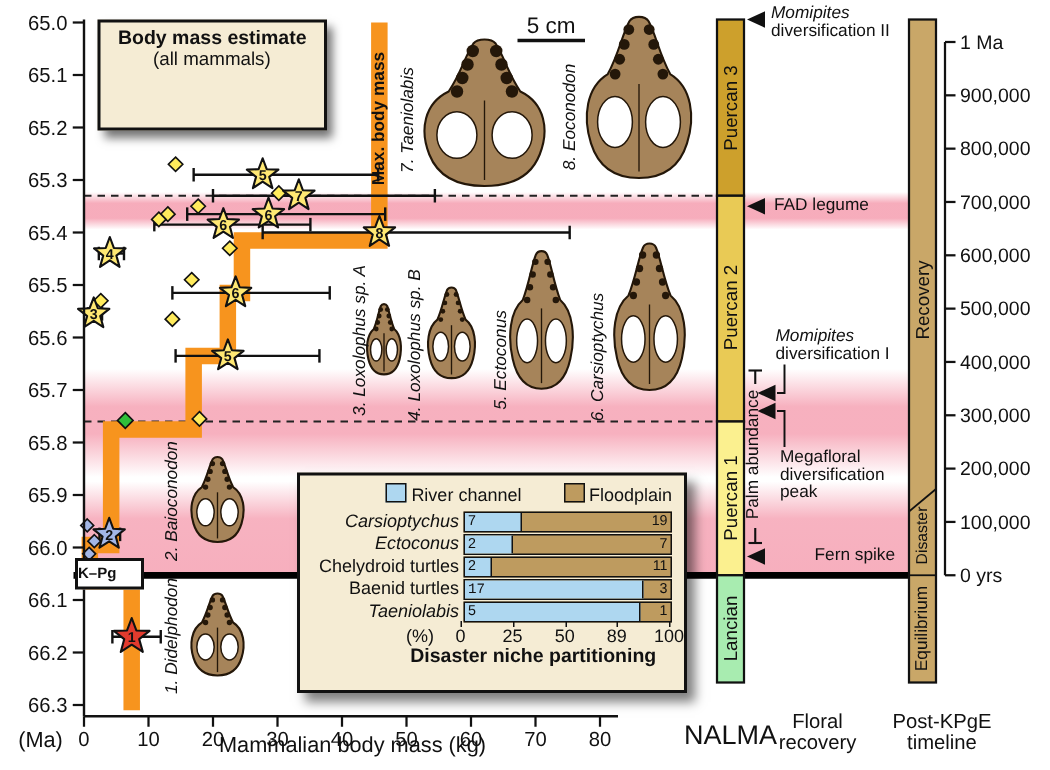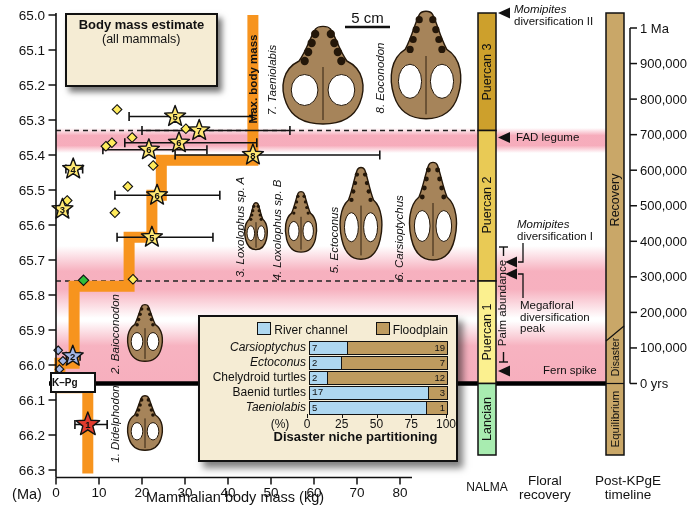--- a/index.html
+++ b/index.html
@@ -348,21 +348,21 @@
     <div>diversification I</div>
   </div>
   <div class="lbl ann rot" style="left:503px;top:303px;font-size:11.5px;">Palm abundance</div>
   <div class="lbl ann" style="left:520px;top:300px;">
     <div>Megafloral</div>
     <div>diversification</div>
     <div>peak</div>
   </div>
   <div class="lbl ann" style="left:516px;top:365px;padding-left:27px;">Fern spike</div>
 
-  <div class="lbl" style="left:455px;top:480px;width:64px;text-align:center;font-size:12px;">NALMA</div>
+  <div class="lbl" style="left:455px;top:480px;width:64px;text-align:center;font-size:18px;">NALMA</div>
   <div class="lbl" style="left:503px;top:474px;width:84px;text-align:center;font-size:13.5px;line-height:14px;">
     <div>Floral</div>
     <div>recovery</div>
   </div>
   <div class="lbl" style="left:583px;top:474px;width:90px;text-align:center;font-size:13.5px;line-height:14px;">
     <div>Post-KPgE</div>
     <div>timeline</div>
   </div>
 
   <div class="inset">
@@ -388,21 +388,21 @@
             </div>
             <span class="segnum" style="right: 2px;">7</span>
           </div>
         </div>
         <div class="irow">
           <div class="ilab">Chelydroid turtles</div>
           <div class="barwrap">
             <div class="segblue" style="width: 17.4px;">
               <span class="segnum" style="left: 2px;">2</span>
             </div>
-            <span class="segnum" style="right: 2px;">12</span>
+            <span class="segnum" style="right: 2px;">11</span>
           </div>
         </div>
         <div class="irow">
           <div class="ilab">Baenid turtles</div>
           <div class="barwrap">
             <div class="segblue" style="width: 118.1px;">
               <span class="segnum" style="left: 2px; font-family: Liberation Mono, monospace;">17</span>
             </div>
             <span class="segnum" style="right: 2px;">3</span>
           </div>
@@ -418,21 +418,21 @@
         </div>
       </div>
     <div class="iaxis" id="inset-axis">
         <div class="tickmark" style="left: 99px;"></div>
         <div class="tick" style="left: 99px;">0</div>
         <div class="tickmark" style="left: 133.75px;"></div>
         <div class="tick" style="left: 133.75px;">25</div>
         <div class="tickmark" style="left: 168.5px;"></div>
         <div class="tick" style="left: 168.5px;">50</div>
         <div class="tickmark" style="left: 203.25px;"></div>
-        <div class="tick" style="left: 203.25px;">75</div>
+        <div class="tick" style="left: 203.25px;">89</div>
         <div class="tickmark" style="left: 238px;"></div>
         <div class="tick" style="left: 238px;">100</div>
         <div class="tick" style="left: 72px; top: 2px;">(%)</div>
       </div>
     <div class="ititle">Disaster niche partitioning</div>
   </div>
 
 <div class="lbl rot " style="left: 253px; top: 79px; font-size: 11.5px; font-weight: bold;">Max. body mass</div>
     <div class="lbl rot it" style="left: 115px; top: 424px; font-size: 11.5px;">1. Didelphodon</div>
     <div class="lbl rot it" style="left: 115px; top: 334px; font-size: 11.5px;">2. Baioconodon</div>

